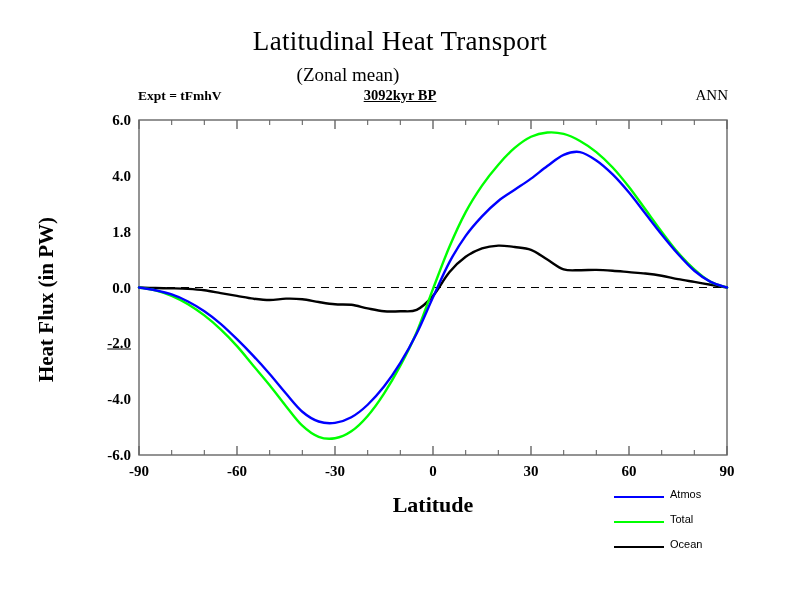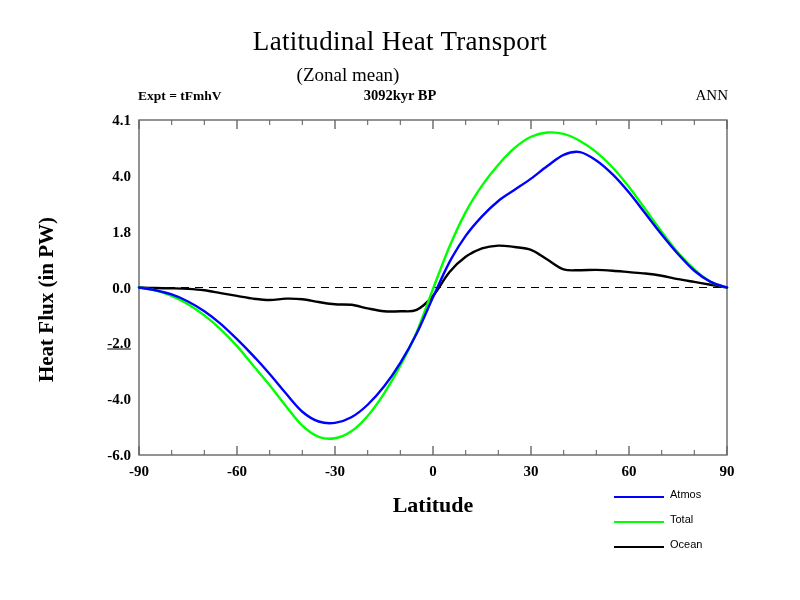--- a/index.html
+++ b/index.html
@@ -45,20 +45,21 @@
     font-size: 13.5px;
     font-weight: bold;
   }
   .hdr-center {
     position: absolute;
     left: 0; top: 87px;
     width: 800px;
     text-align: center;
     font-size: 14.5px;
     font-weight: bold;
+    text-decoration: underline;
   }
   .hdr-right {
     position: absolute;
     right: 72px; top: 87px;
     font-size: 15px;
   }
 
   
   .ylabel {
     position: absolute;
@@ -144,21 +145,21 @@
   <div class="title-sub">(Zonal mean)</div>
 
   <div class="hdr-left">Expt = tFmhV</div>
   <div class="hdr-center">3092kyr BP</div>
   <div class="hdr-right">ANN</div>
 
   <div class="ylabel">Heat Flux (in PW)</div>
   <div class="xlabel">Latitude</div>
 
   <div class="ytick-layer" id="ytick-layer">
-      <div class="tick-y" style="top: 120px;">4.1</div>
+      <div class="tick-y" style="top: 120px;">6.0</div>
       <div class="tick-y" style="top: 175.833px;">4.0</div>
       <div class="tick-y" style="top: 231.667px;">1.8</div>
       <div class="tick-y" style="top: 287.5px;">0.0</div>
       <div class="tick-y" style="top: 343.333px; text-decoration: underline;">-2.0</div>
       <div class="tick-y" style="top: 399.167px;">-4.0</div>
       <div class="tick-y" style="top: 455px;">-6.0</div>
     </div>
   <div class="xtick-layer" id="xtick-layer">
       <div class="tick-x" style="left: 139px;">-90</div>
       <div class="tick-x" style="left: 237px;">-60</div>

